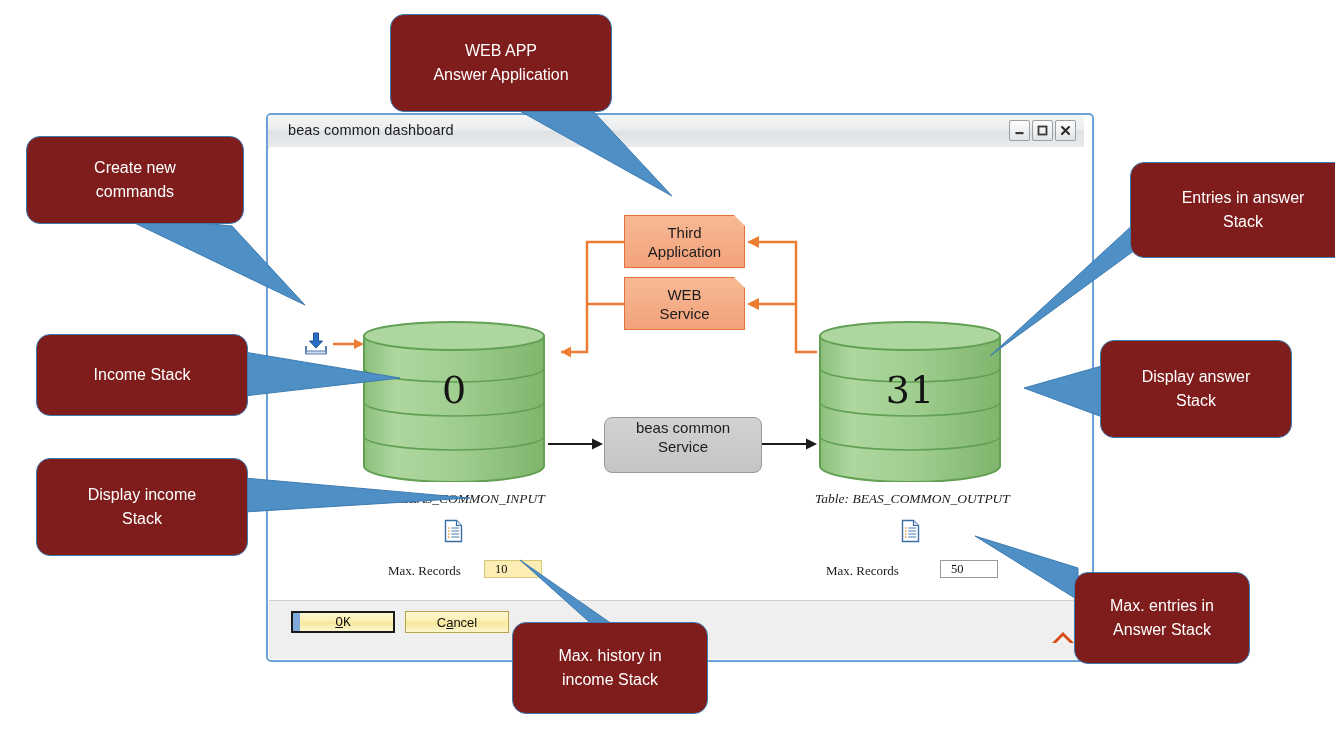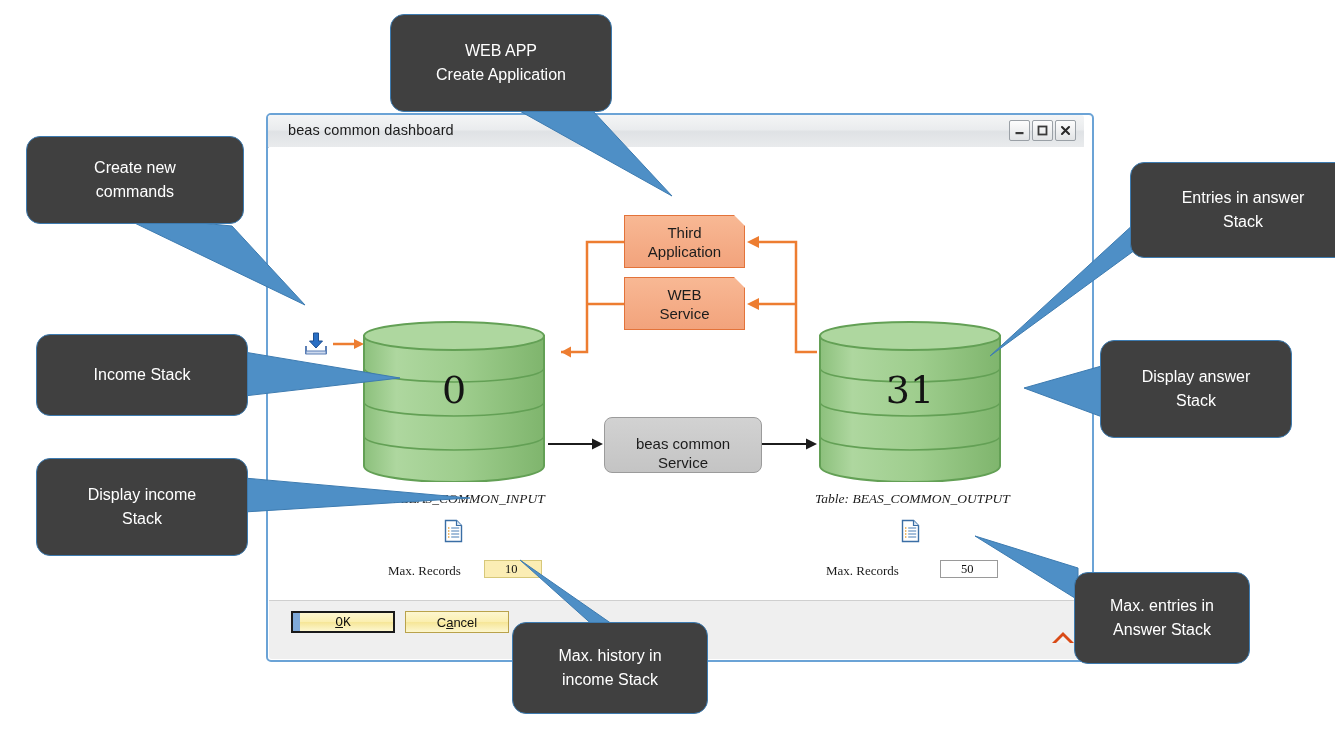--- a/index.html
+++ b/index.html
@@ -78,21 +78,21 @@
     clip-path:polygon(0 0, calc(100% - 11px) 0, 100% 11px, 100% 100%, 0 100%);
   }
   #third-application-box{left:355px;top:68px;width:121px;height:53px;}
   #web-service-box{left:355px;top:130px;width:121px;height:53px;}
 
   .graybox{
     position:absolute;left:335px;top:270px;width:156px;height:54px;
     background:linear-gradient(to bottom,#d2d2d2,#c4c4c4);
     border:1px solid #9b9b9b;border-radius:8px;
     color:#1c1c1c;font-size:15px;line-height:19px;text-align:center;
-    display:flex;align-items:flex-end;justify-content:center;
+    display:flex;align-items:flex-start;justify-content:center;
   }
 
   .cyl{position:absolute;width:186px;height:162px;}
   #income-cylinder{left:92px;top:173px;}
   #answer-cylinder{left:548px;top:173px;}
   .cyl .num{
     position:absolute;left:0;right:0;top:48px;text-align:center;
     font-size:38px;color:#141414;font-family:"DejaVu Serif", serif;
     pointer-events:none;
   }
@@ -107,29 +107,29 @@
   .doc-icon{position:absolute;width:20px;height:24px;}
   #income-display-icon{left:175px;top:372px;}
   #answer-display-icon{left:632px;top:372px;}
   #import-icon{left:34px;top:184px;width:26px;height:26px;}
 
   .reclabel{position:absolute;font-size:13px;color:#1c1c1c;font-family:"Liberation Serif", serif;white-space:nowrap;}
   #income-records-label{left:119px;top:416px;}
   #answer-records-label{left:557px;top:416px;}
   .recinput{
     position:absolute;height:18px;box-sizing:border-box;font-size:12.5px;
-    color:#111;padding:0 20px;line-height:17px;
+    color:#111;padding:0 10px;line-height:17px;
     font-family:"Liberation Serif", serif;
   }
   #income-records-input{left:215px;top:413px;width:58px;background:#fbedb4;border:1px solid #d7c87a;}
   #answer-records-input{left:671px;top:413px;width:58px;background:#ffffff;border:1px solid #9a9a9a;}
 
   
   .callout{
-    position:absolute;background:#404040;border:1px solid #3d7bb0;border-radius:14px;
+    position:absolute;background:#7f1d1d;border:1px solid #3d7bb0;border-radius:14px;
     color:#ffffff;font-size:16px;line-height:24px;text-align:center;
     display:flex;align-items:center;justify-content:center;
     padding:6px 10px;box-sizing:border-box;z-index:40;
   }
   .tail{position:absolute;z-index:39;}
   .tail svg{display:block;overflow:visible;}
 
   #callout-create-commands{left:26px;top:136px;width:218px;height:88px;}
   #callout-web-app{left:390px;top:14px;width:222px;height:98px;}
   #callout-entries-answer{left:1130px;top:162px;width:226px;height:96px;}
@@ -312,21 +312,21 @@
   <div class="callout" id="callout-create-commands">
     <span>
       <span>Create new</span><br>
       <span>commands</span>
     </span>
   </div>
 
   <div class="callout" id="callout-web-app">
     <span>
       <span>WEB APP</span><br>
-      <span>Create Application</span>
+      <span>Answer Application</span>
     </span>
   </div>
 
   <div class="callout" id="callout-entries-answer">
     <span>
       <span>Entries in answer</span><br>
       <span>Stack</span>
     </span>
   </div>
 

